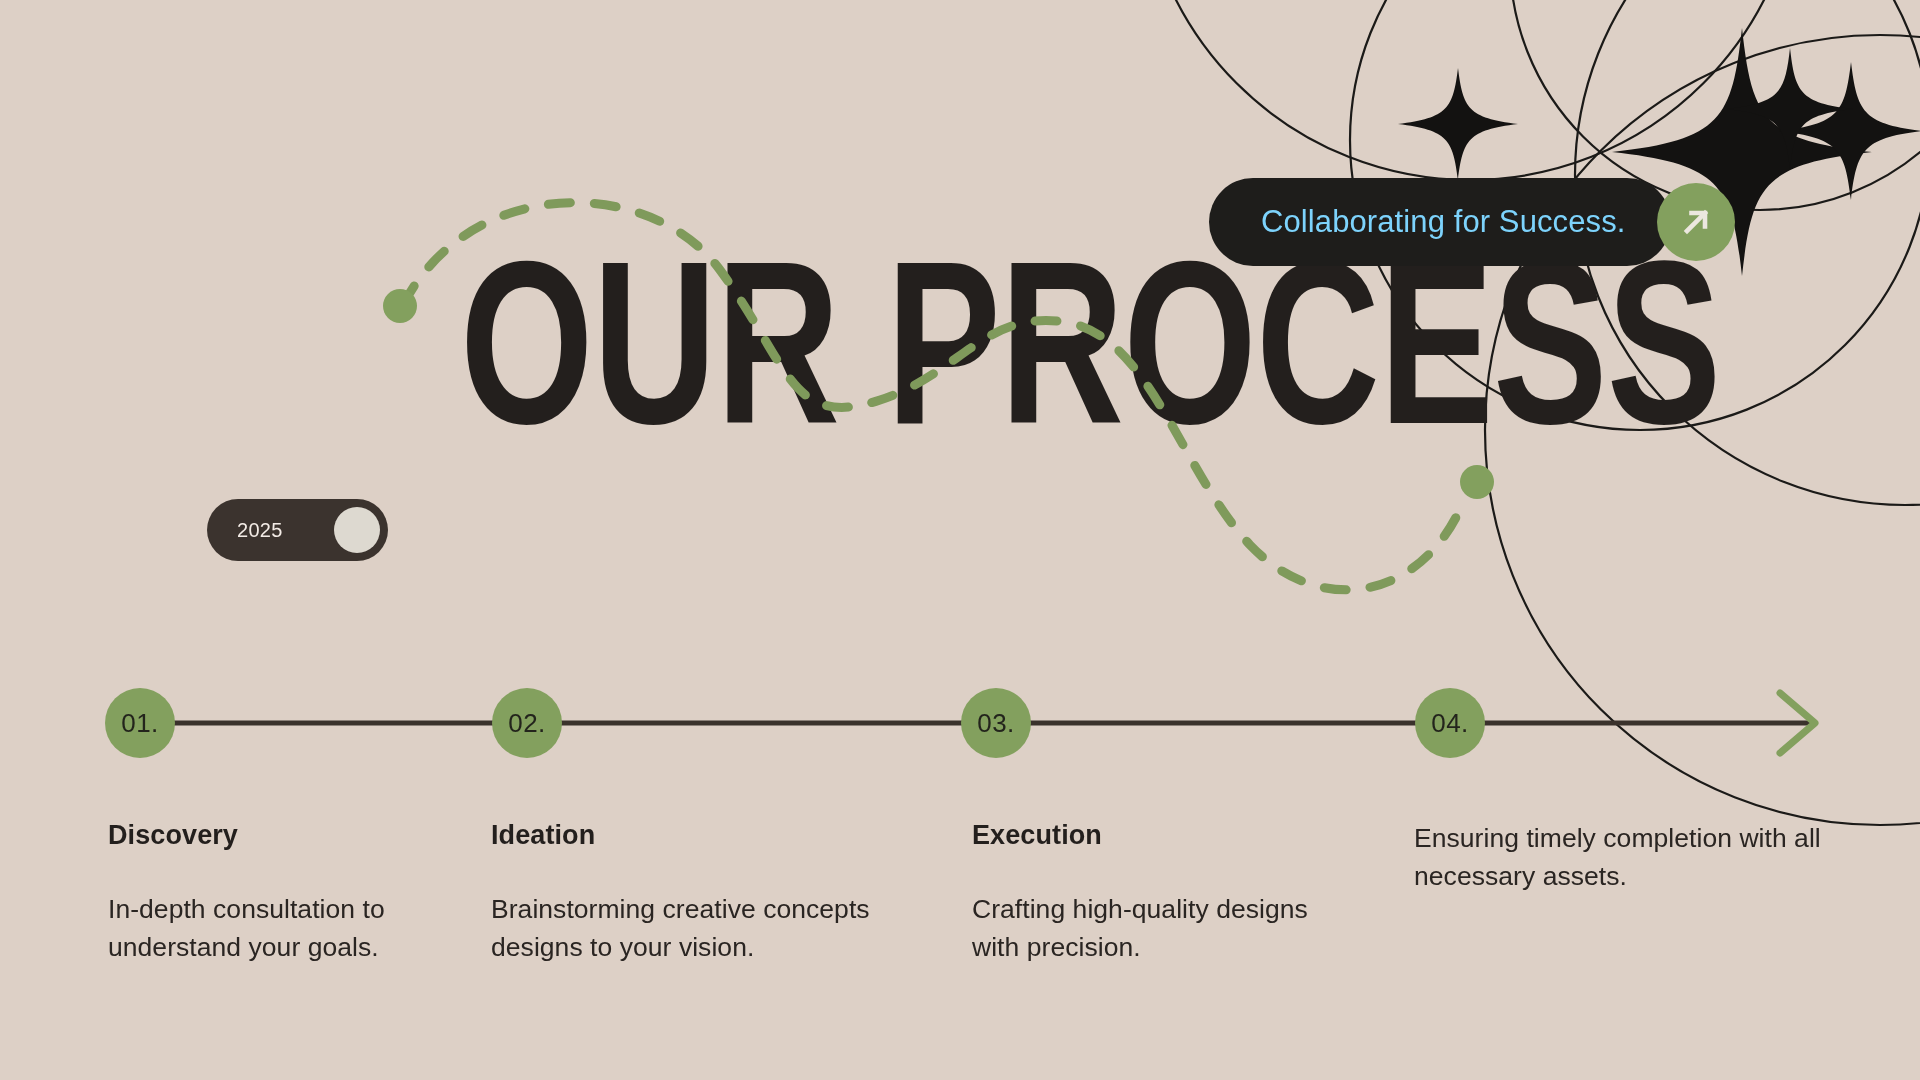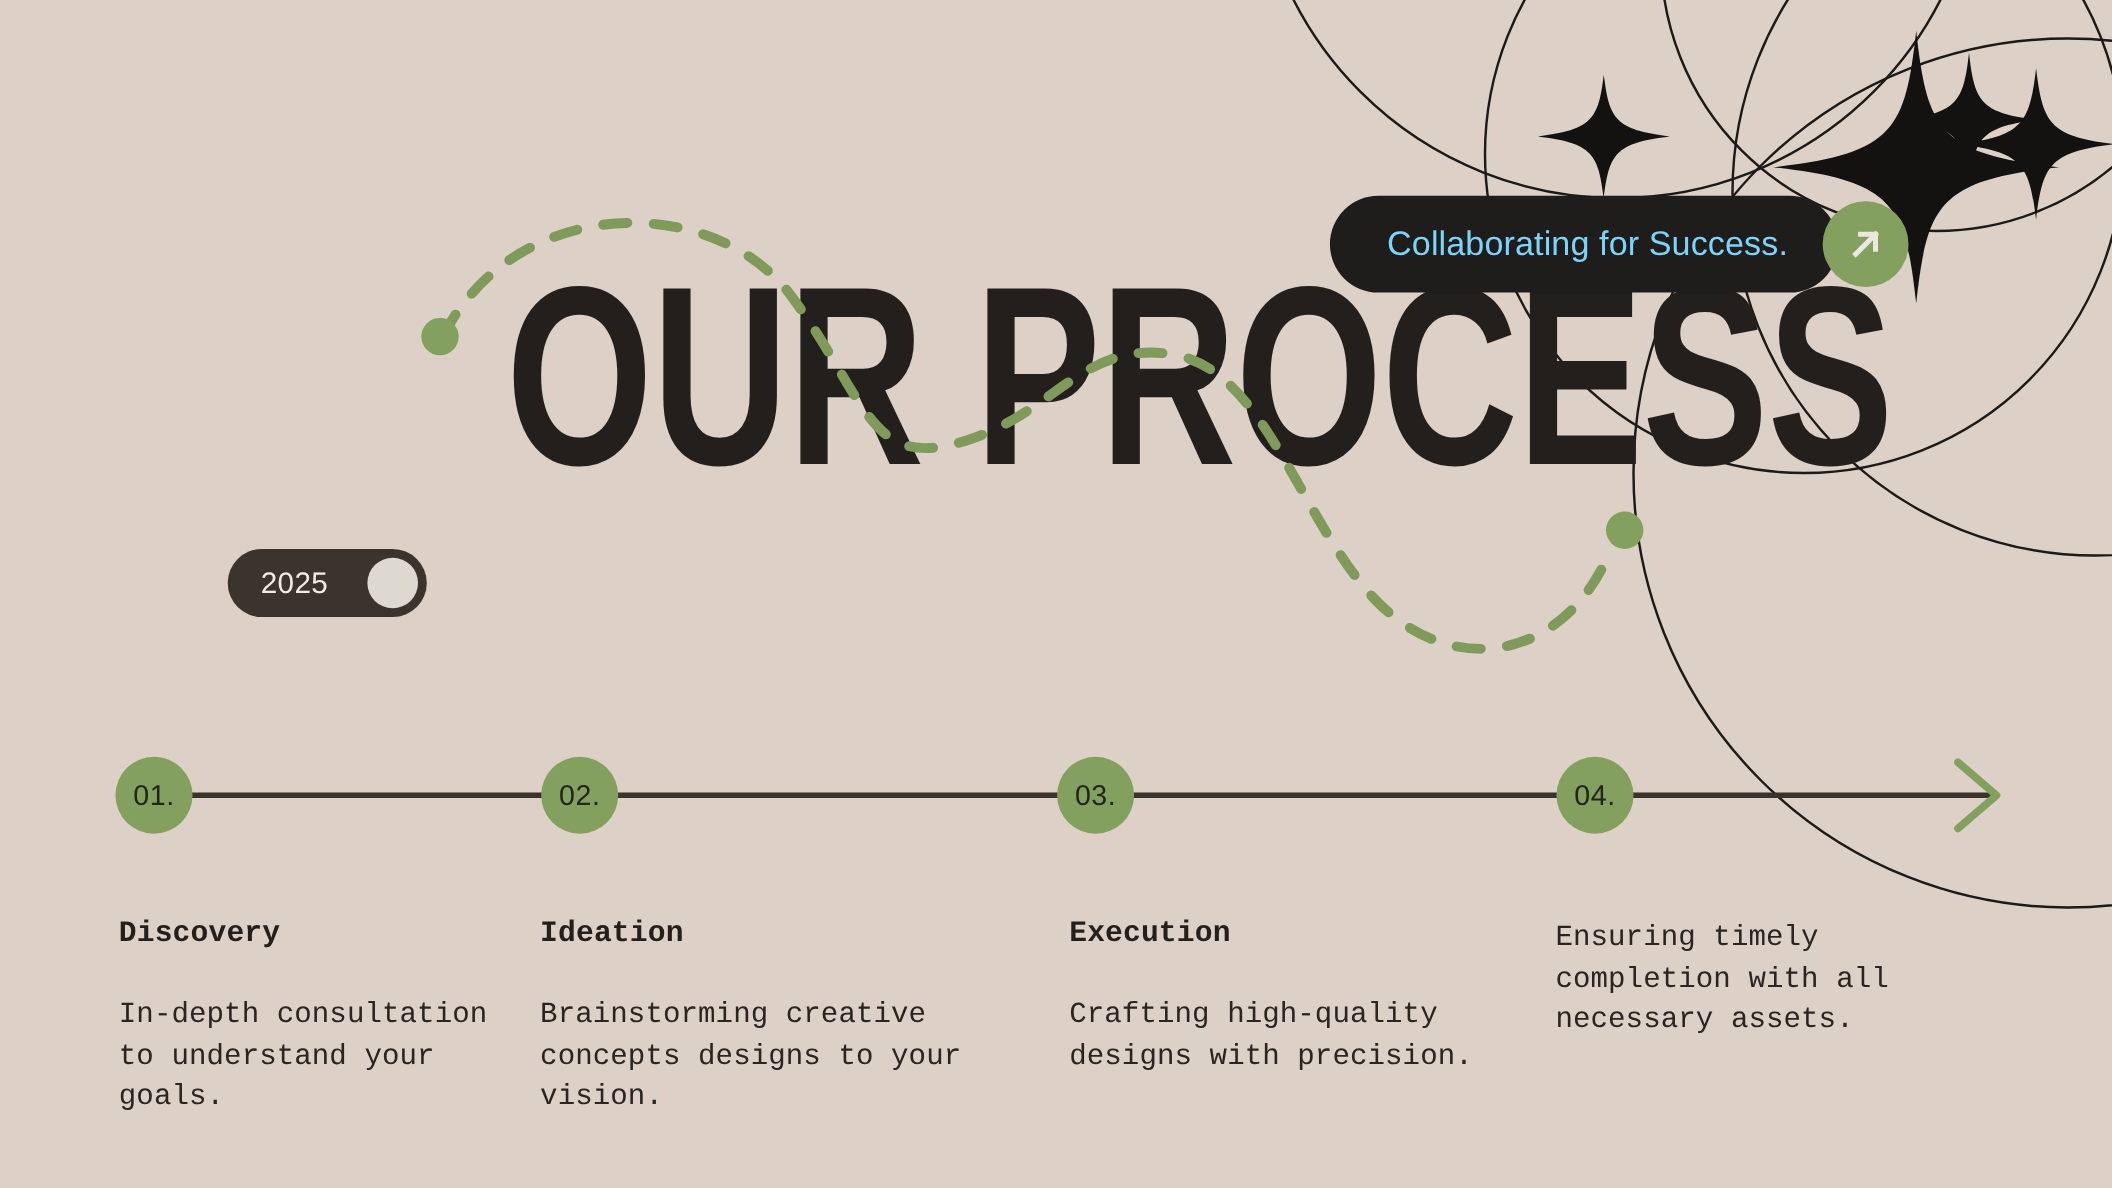--- a/index.html
+++ b/index.html
@@ -92,21 +92,21 @@
     width: 181px;
     height: 62px;
     background: #3b332e;
     border-radius: 40px;
     display: flex;
     align-items: center;
     z-index: 40;
   }
   .year-toggle .yt-label {
     color: #f3ece6;
-    font-size: 27px;
+    font-size: 20px;
     margin-left: 30px;
     letter-spacing: .3px;
   }
   .year-toggle .yt-knob {
     width: 46px;
     height: 46px;
     border-radius: 50%;
     background: #ddd9d0;
     position: absolute;
     right: 8px;
@@ -139,22 +139,21 @@
   
   .steps {
     position: absolute;
     left: 0;
     top: 818px;
     width: 1920px;
     z-index: 30;
   }
   .step {
     position: absolute;
-    top: 16px;
-    font-family: Liberation Mono, monospace;
+    top: 2px;
   }
   .step-title {
     font-size: 27px;
     font-weight: 700;
     color: #231f1d;
     letter-spacing: .1px;
     margin: 0 0 40px 0;
   }
   .step-desc {
     font-size: 26.5px;

